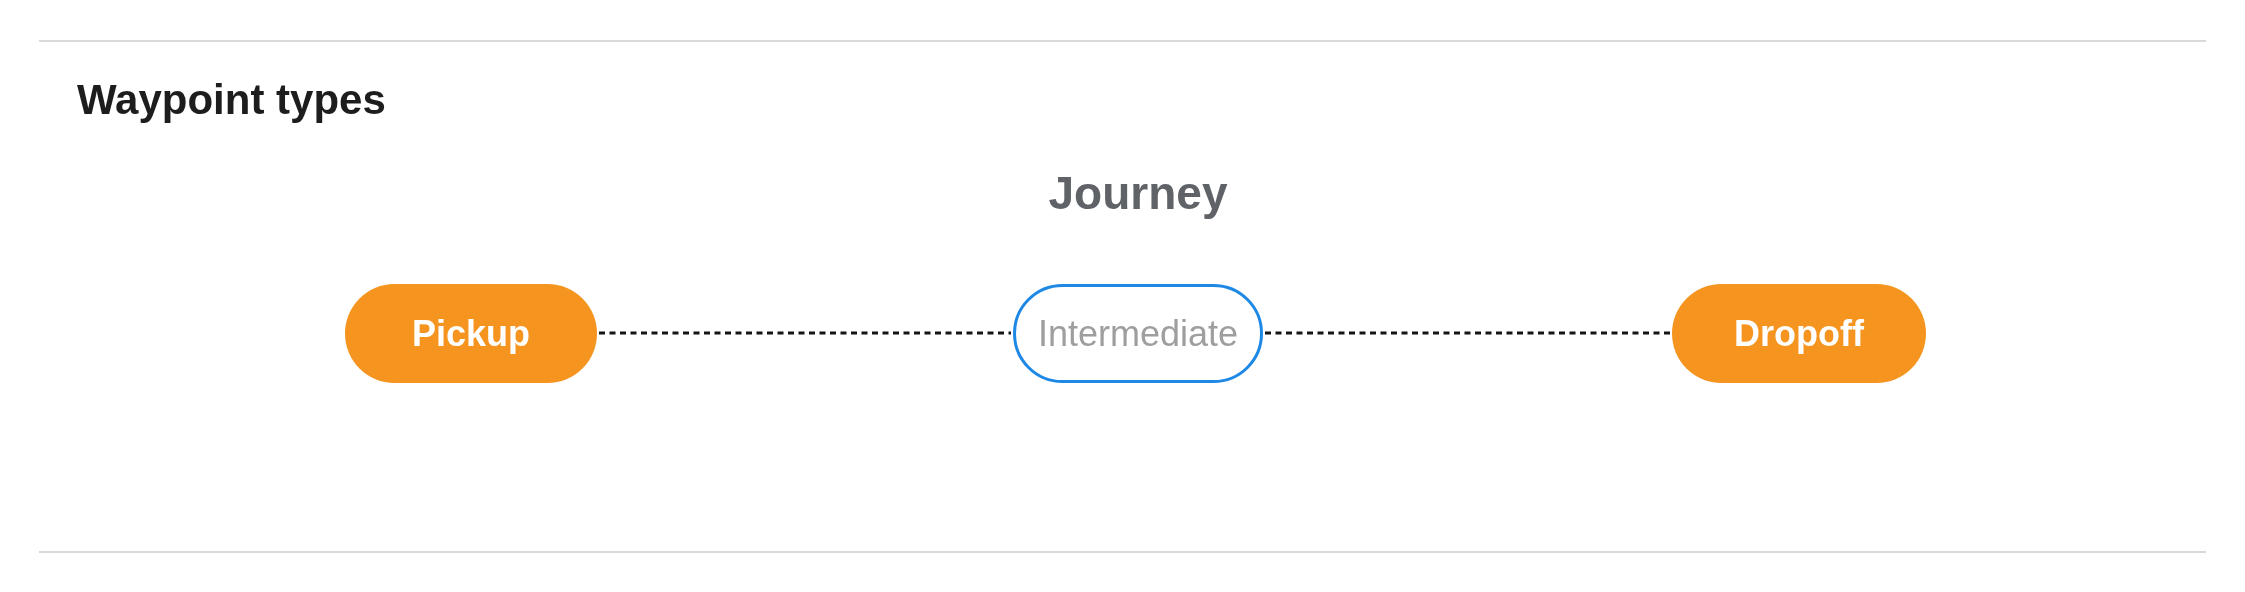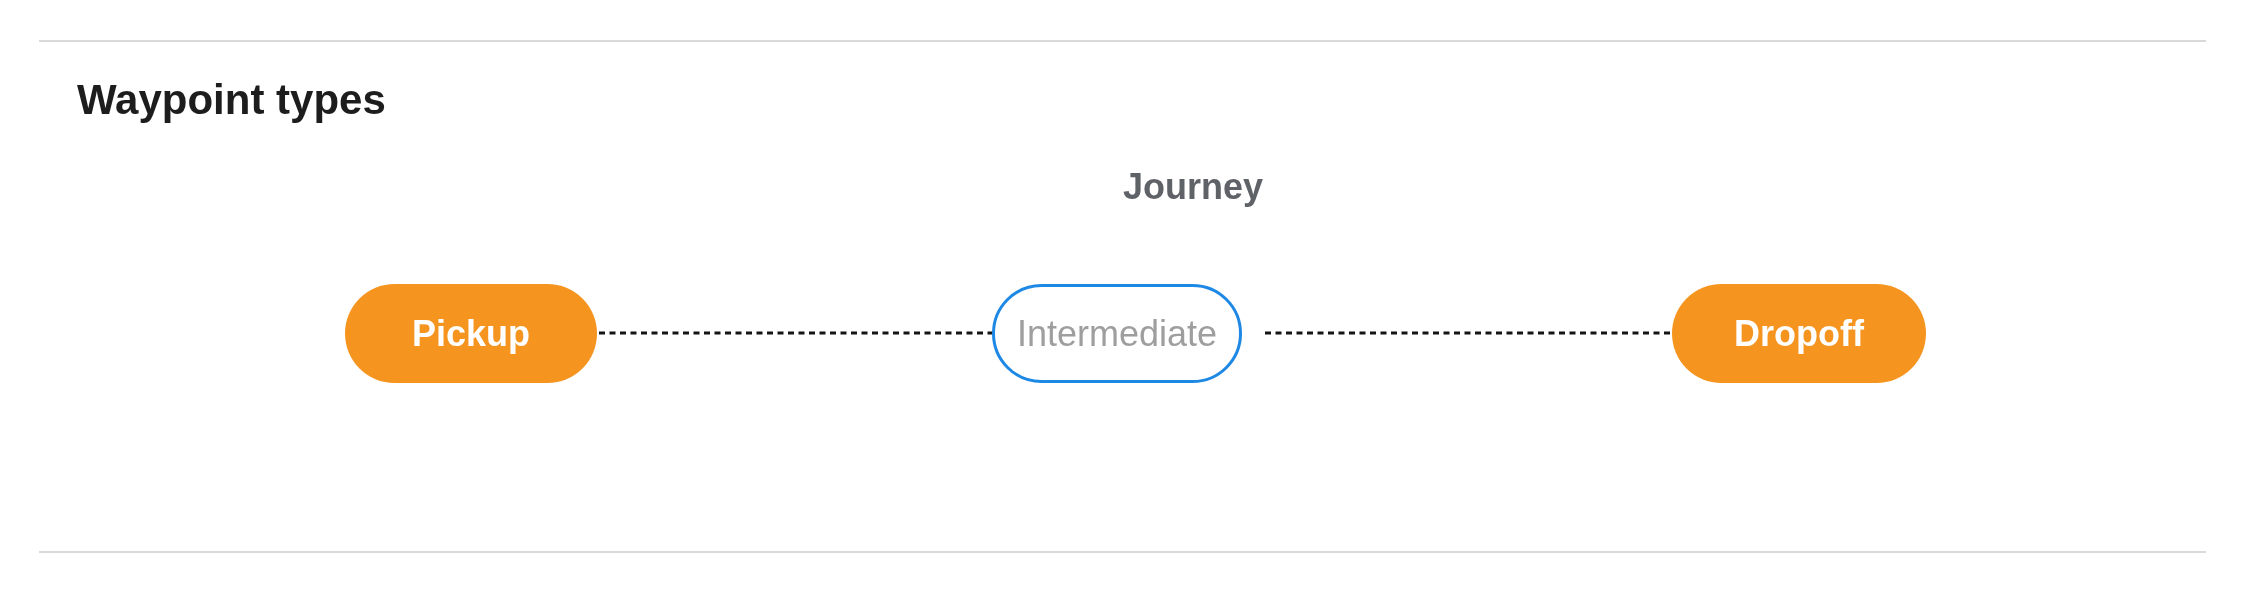--- a/index.html
+++ b/index.html
@@ -34,22 +34,22 @@
     font-weight: 700;
     letter-spacing: 0px;
     color: var(--heading-text, #1d1d1d);
   }
 
   .group-label {
     position: absolute;
     left: 1013px;
     top: 166px;
     width: 250px;
-    text-align: right;
-    font-size: 36px;
+    text-align: center;
+    font-size: 46px;
     font-weight: 700;
     color: var(--group-label-text, #5f6368);
   }
 
   .edges-layer {
     position: absolute;
     left: 0;
     top: 0;
     width: 2245px;
     height: 592px;
@@ -70,21 +70,21 @@
     white-space: nowrap;
   }
   .node.terminal {
     background: var(--terminal-fill, #f5951f);
     color: var(--terminal-text, #ffffff);
     font-weight: 700;
   }
   .node.pickup  { left: 345px;  width: 252px; }
   .node.dropoff { left: 1672px; width: 254px; }
   .node.intermediate {
-    left: 992px;
+    left: 1013px;
     width: 250px;
     background: #ffffff;
     border: 3px solid var(--intermediate-border, #1e88e5);
     color: var(--intermediate-text, #9e9e9e);
     font-weight: 400;
   }
 </style>
 </head>
 <body>
 

